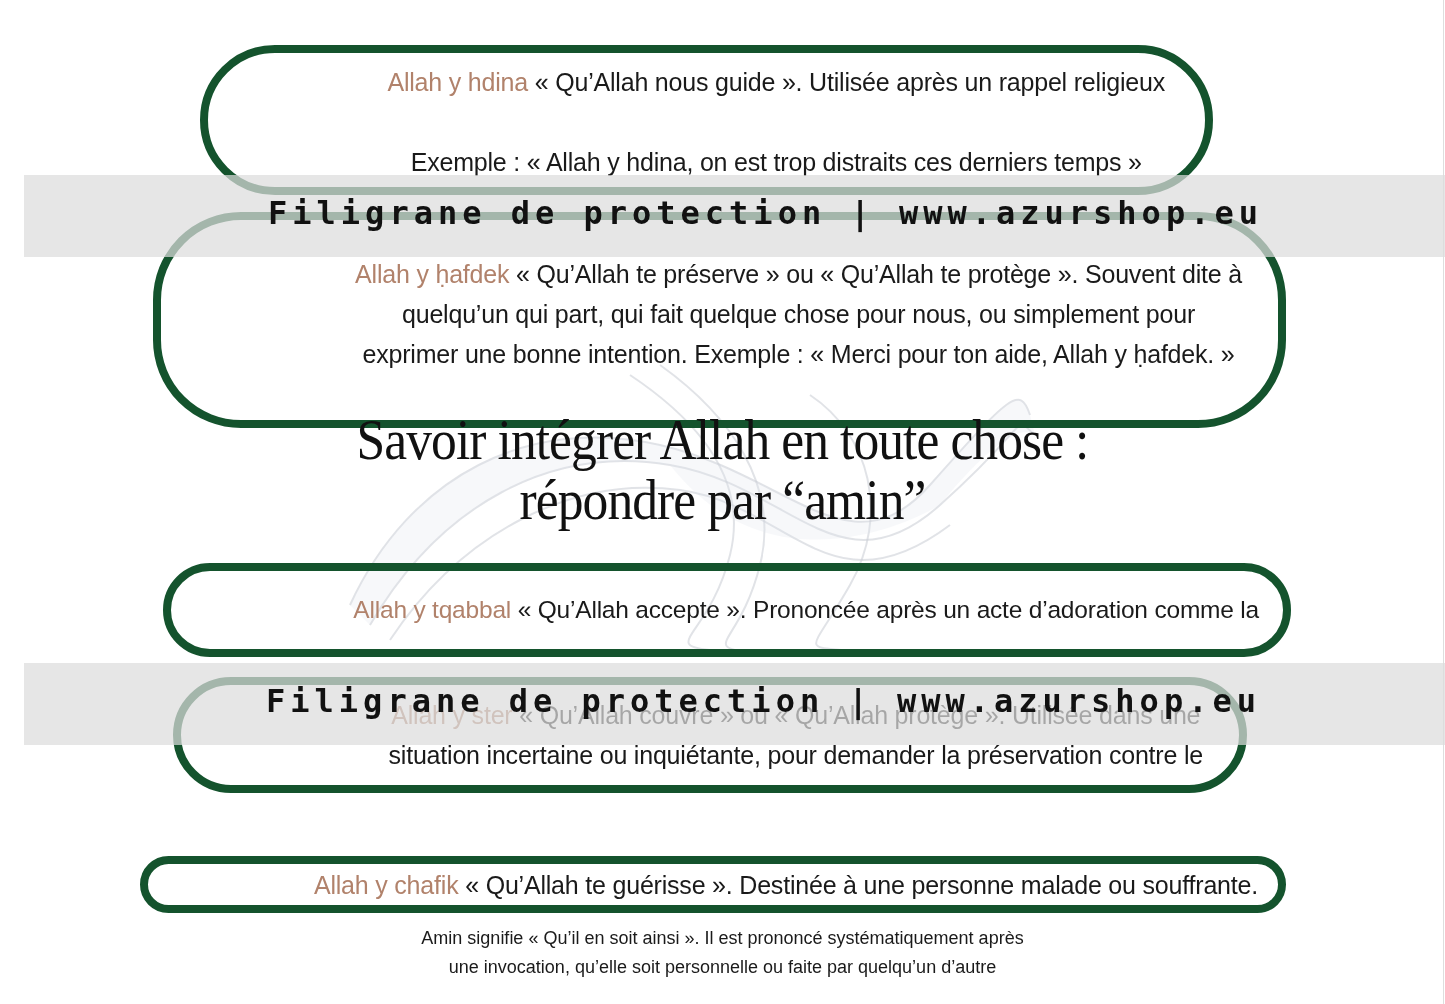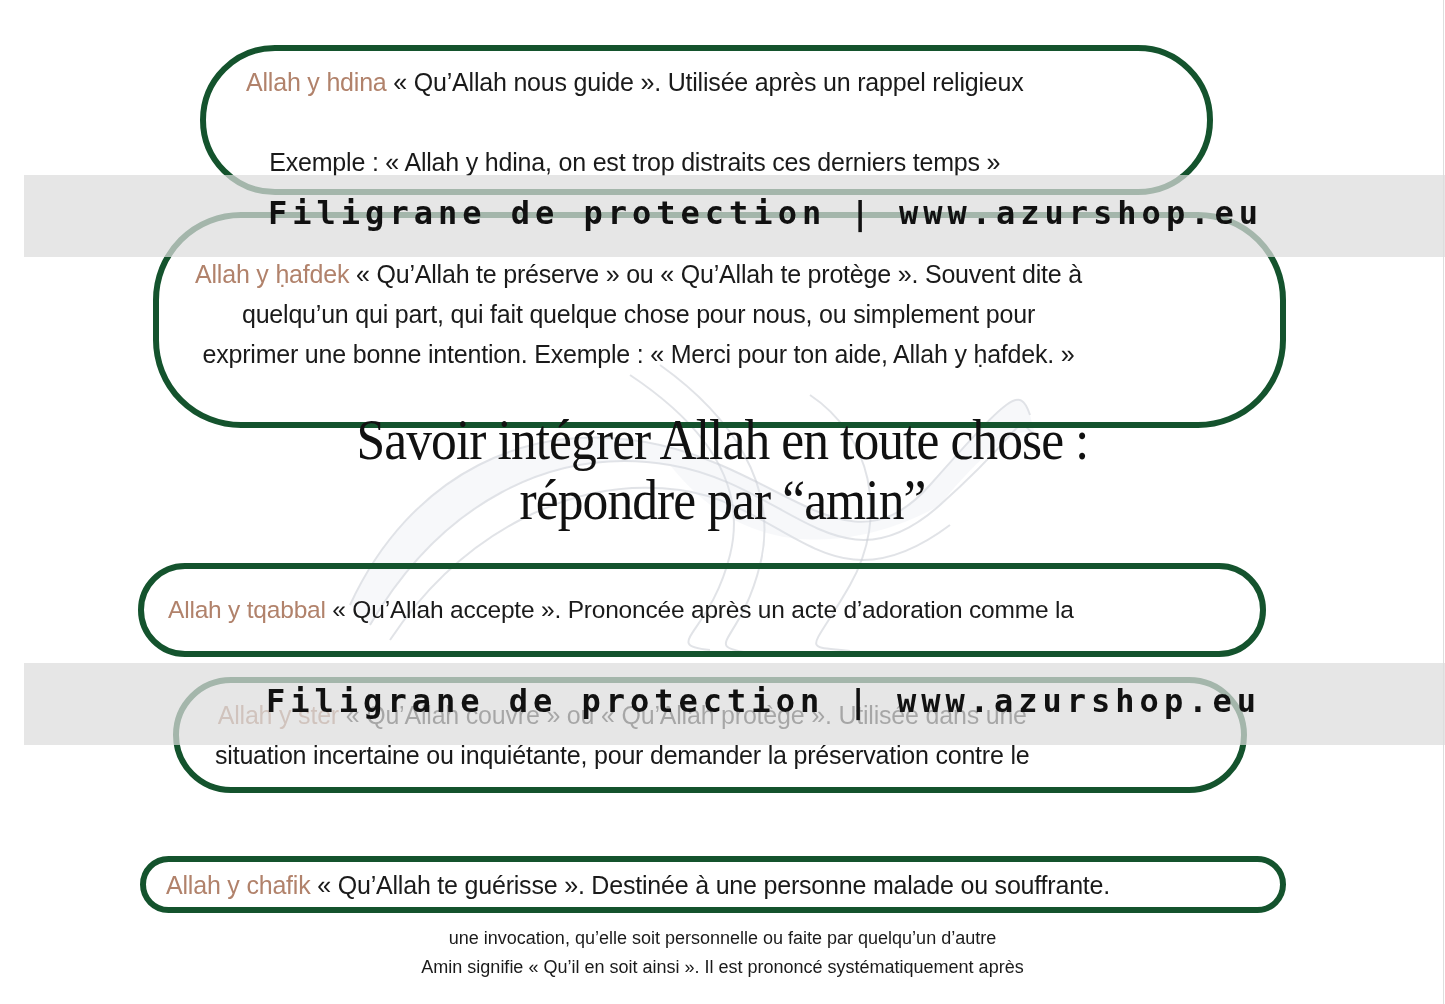--- a/index.html
+++ b/index.html
@@ -4,29 +4,29 @@
   <style>
     html, body { margin: 0; padding: 0; }
     body {
       width: 1445px; height: 1004px; position: relative; overflow: hidden;
       background: #ffffff; font-family: "Liberation Sans", "DejaVu Sans", sans-serif;
       color: #1a1a1a;
     }
     .edge-line { position: absolute; top: 0; right: 1px; width: 1px; height: 1004px; background: #dedede; }
     .bg-art { position: absolute; left: 330px; top: 355px; width: 720px; height: 300px; pointer-events: none; }
     .pill {
-      position: absolute; box-sizing: border-box; border: 6px solid #14532d; background: transparent;
-      display: flex; align-items: center; justify-content: flex-start; text-align: center;
+      position: absolute; box-sizing: border-box; border: 8px solid #14532d; background: transparent;
+      display: flex; align-items: center; justify-content: flex-end; text-align: center;
       font-size: 25px; line-height: 40px; letter-spacing: -0.2px; color: #1a1a1a;
     }
     .pill p { margin: 0; }
     .term { color: #b1826b; }
     .p1 { left: 200px; top: 45px; width: 1013px; height: 150px; border-radius: 75px; padding: 4px 40px 0; }
     .p2 { left: 153px; top: 212px; width: 1133px; height: 216px; border-radius: 88px; padding: 0 36px 12px; }
-    .p3 { left: 138px; top: 563px; width: 1128px; height: 94px; border-radius: 47px; padding: 8px 24px; line-height: 38px; font-size: 24.5px; }
+    .p3 { left: 163px; top: 563px; width: 1128px; height: 94px; border-radius: 47px; padding: 8px 24px; line-height: 38px; font-size: 24.5px; }
     .p4 { left: 173px; top: 677px; width: 1074px; height: 116px; border-radius: 68px; padding: 11px 36px; }
     .p5 { left: 140px; top: 833px; width: 1146px; height: 57px; border-radius: 29px; padding: 0 20px; font-size: 25px; margin-top: 23px; }
     .title {
       position: absolute; left: 0; width: 1445px; top: 410px; text-align: center;
       font-family: "Liberation Serif", "DejaVu Serif", serif; font-size: 56px; line-height: 60px;
       color: #111; letter-spacing: -1px; transform: scaleX(0.92);
     }
     .footnote {
       position: absolute; left: 0; width: 1445px; top: 924px; text-align: center;
       font-size: 18px; line-height: 29px; color: #1a1a1a;
@@ -95,22 +95,22 @@
   </p>
 </div>
 
 <div class="pill p5">
   <p>
     <span class="term">Allah y chafik</span><span> « Qu’Allah te guérisse ». Destinée à une personne malade ou souffrante.</span>
   </p>
 </div>
 
 <div class="footnote">
+  <div>Amin signifie « Qu’il en soit ainsi ». Il est prononcé systématiquement après</div>
   <div>une invocation, qu’elle soit personnelle ou faite par quelqu’un d’autre</div>
-  <div>Amin signifie « Qu’il en soit ainsi ». Il est prononcé systématiquement après</div>
 </div>
 
 <div class="band band1">
   <span>Filigrane de protection | www.azurshop.eu</span>
 </div>
 <div class="band band2">
   <span>Filigrane de protection | www.azurshop.eu</span>
 </div>
 
 </body></html>

